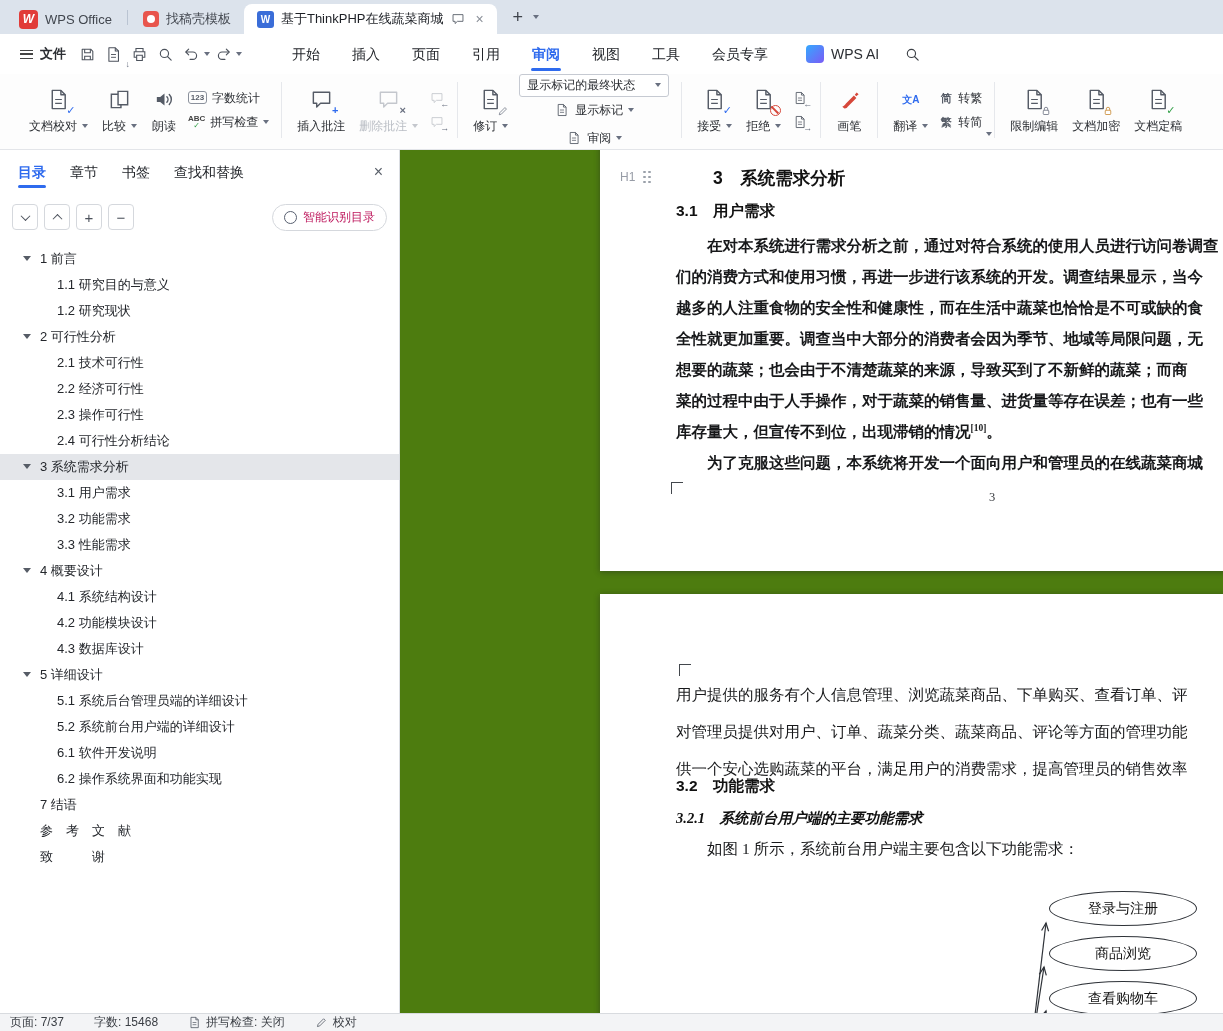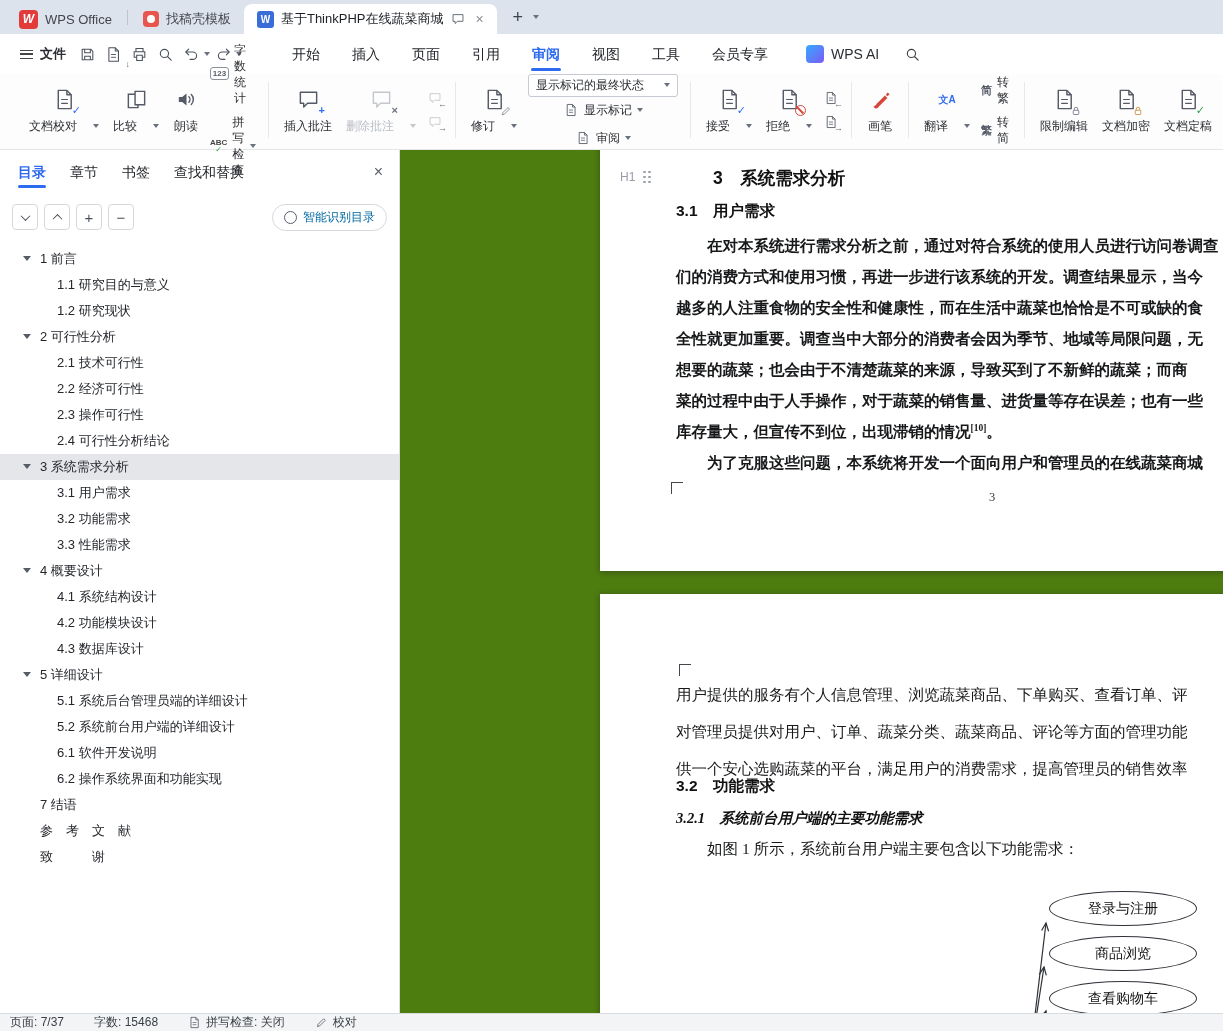--- a/index.html
+++ b/index.html
@@ -44,21 +44,21 @@
   .ai-ic{width:18px;height:18px;border-radius:4px;background:linear-gradient(135deg,#34a9fe,#7b5bf6);}
   .mb-search{margin-left:20px;color:#3c4046;}
 
   
   .ribbon{flex:none;height:76px;background:#fdfdfd;border-bottom:1px solid #e3e5e9;display:flex;align-items:center;
           padding:2px 4px 6px 22px;position:relative;}
   .rbtn{display:flex;flex-direction:column;align-items:center;justify-content:center;gap:6px;padding:3px 7px;
         border-radius:4px;font-size:12px;white-space:nowrap;cursor:pointer;}
   .ric{position:relative;width:26px;height:26px;display:flex;align-items:center;justify-content:center;color:#555b66;}
   .ric svg{width:23px;height:23px;}
-  .rlbl{display:flex;align-items:center;gap:16px;line-height:14px;}
+  .rlbl{display:flex;align-items:center;gap:5px;line-height:14px;}
   .rsep{width:1px;height:56px;background:#e6e8ec;margin:0 8px;flex:none;}
   .rcol{display:flex;flex-direction:column;justify-content:center;gap:8px;margin:0 4px;}
   .rcol.wide{gap:5px;}
   .rrow{display:flex;gap:12px;align-items:center;flex-direction:column;}
   .rsm{display:flex;align-items:center;gap:5px;font-size:12px;cursor:pointer;line-height:16px;}
   .mini{width:16px;height:16px;color:#555b66;position:relative;display:flex;align-items:center;justify-content:center;}
   .mini svg{width:14px;height:14px;}
   .tic{min-width:19px;height:13px;display:flex;align-items:center;justify-content:center;font-size:8px;font-weight:700;
        color:#555b66;border:1px solid #8b919c;border-radius:3px;padding:0 1px;}
   .abc-ic{display:flex;flex-direction:column;align-items:center;font-size:8px;font-weight:700;color:#444;line-height:7px;}
@@ -90,21 +90,21 @@
   .sb-tab.selected::after{content:"";position:absolute;left:0;right:0;bottom:6px;height:3px;border-radius:2px;background:#2f6bee;}
   .sb-close{position:absolute;right:16px;top:0;line-height:44px;font-size:16px;color:#585e68;cursor:pointer;}
   .sb-controls{flex:none;height:46px;display:flex;align-items:center;gap:6px;padding:0 12px;}
   .sq-btn{width:26px;height:26px;border:1px solid #d5d8dd;border-radius:4px;background:#fff;display:flex;
           align-items:center;justify-content:center;cursor:pointer;color:#4c525c;}
   .pm{font-size:15px;line-height:1;}
   .chev{width:7px;height:7px;border-right:1.6px solid #4c525c;border-bottom:1.6px solid #4c525c;display:inline-block;}
   .chev.down{transform:rotate(45deg) translate(-1px,-1px);}
   .chev.up{transform:rotate(-135deg) translate(-1px,-1px);}
   .smart-btn{margin-left:auto;height:27px;border:1px solid #d5d8dd;border-radius:14px;display:flex;align-items:center;
-             gap:6px;padding:0 11px;font-size:12px;color:#0369a1;cursor:pointer;background:#fff;white-space:nowrap;}
+             gap:6px;padding:0 11px;font-size:12px;color:#be185d;cursor:pointer;background:#fff;white-space:nowrap;}
   .magic-ic{width:13px;height:13px;border:1.4px solid #586070;border-radius:50%;}
   .toc{flex:1;overflow:hidden;padding-top:6px;}
   .toc-item{height:26px;display:flex;align-items:center;font-size:13px;color:#24272c;padding-left:40px;
             position:relative;cursor:pointer;white-space:nowrap;}
   .toc-item.lv2{padding-left:57px;}
   .toc-item.selected{background:#e4e6ea;}
   .toc-item.has-arrow::before{content:"";position:absolute;left:23px;top:10px;
             border-left:4px solid transparent;border-right:4px solid transparent;border-top:5px solid #565c66;}
 
   

